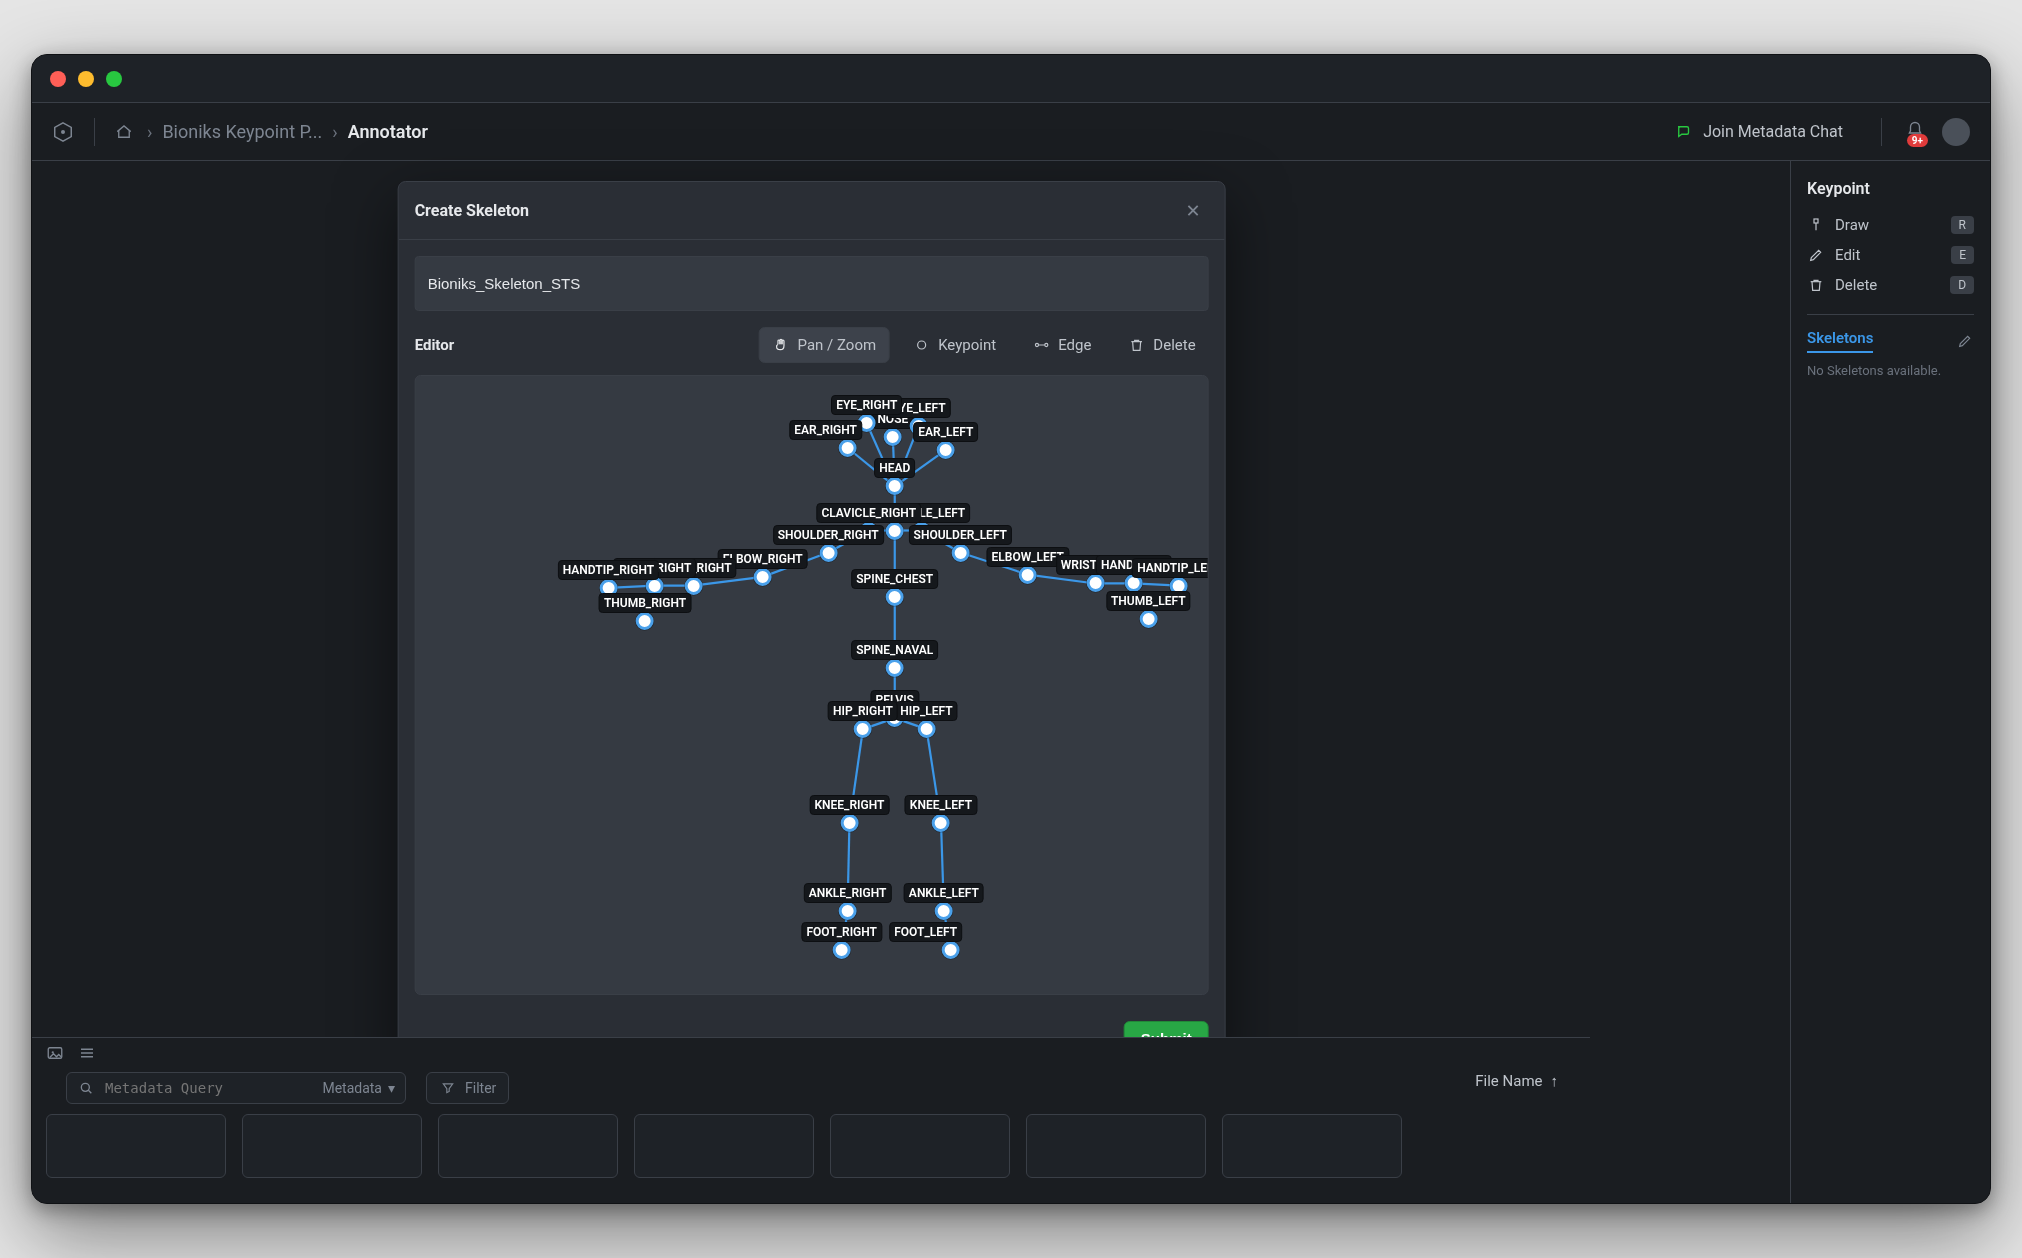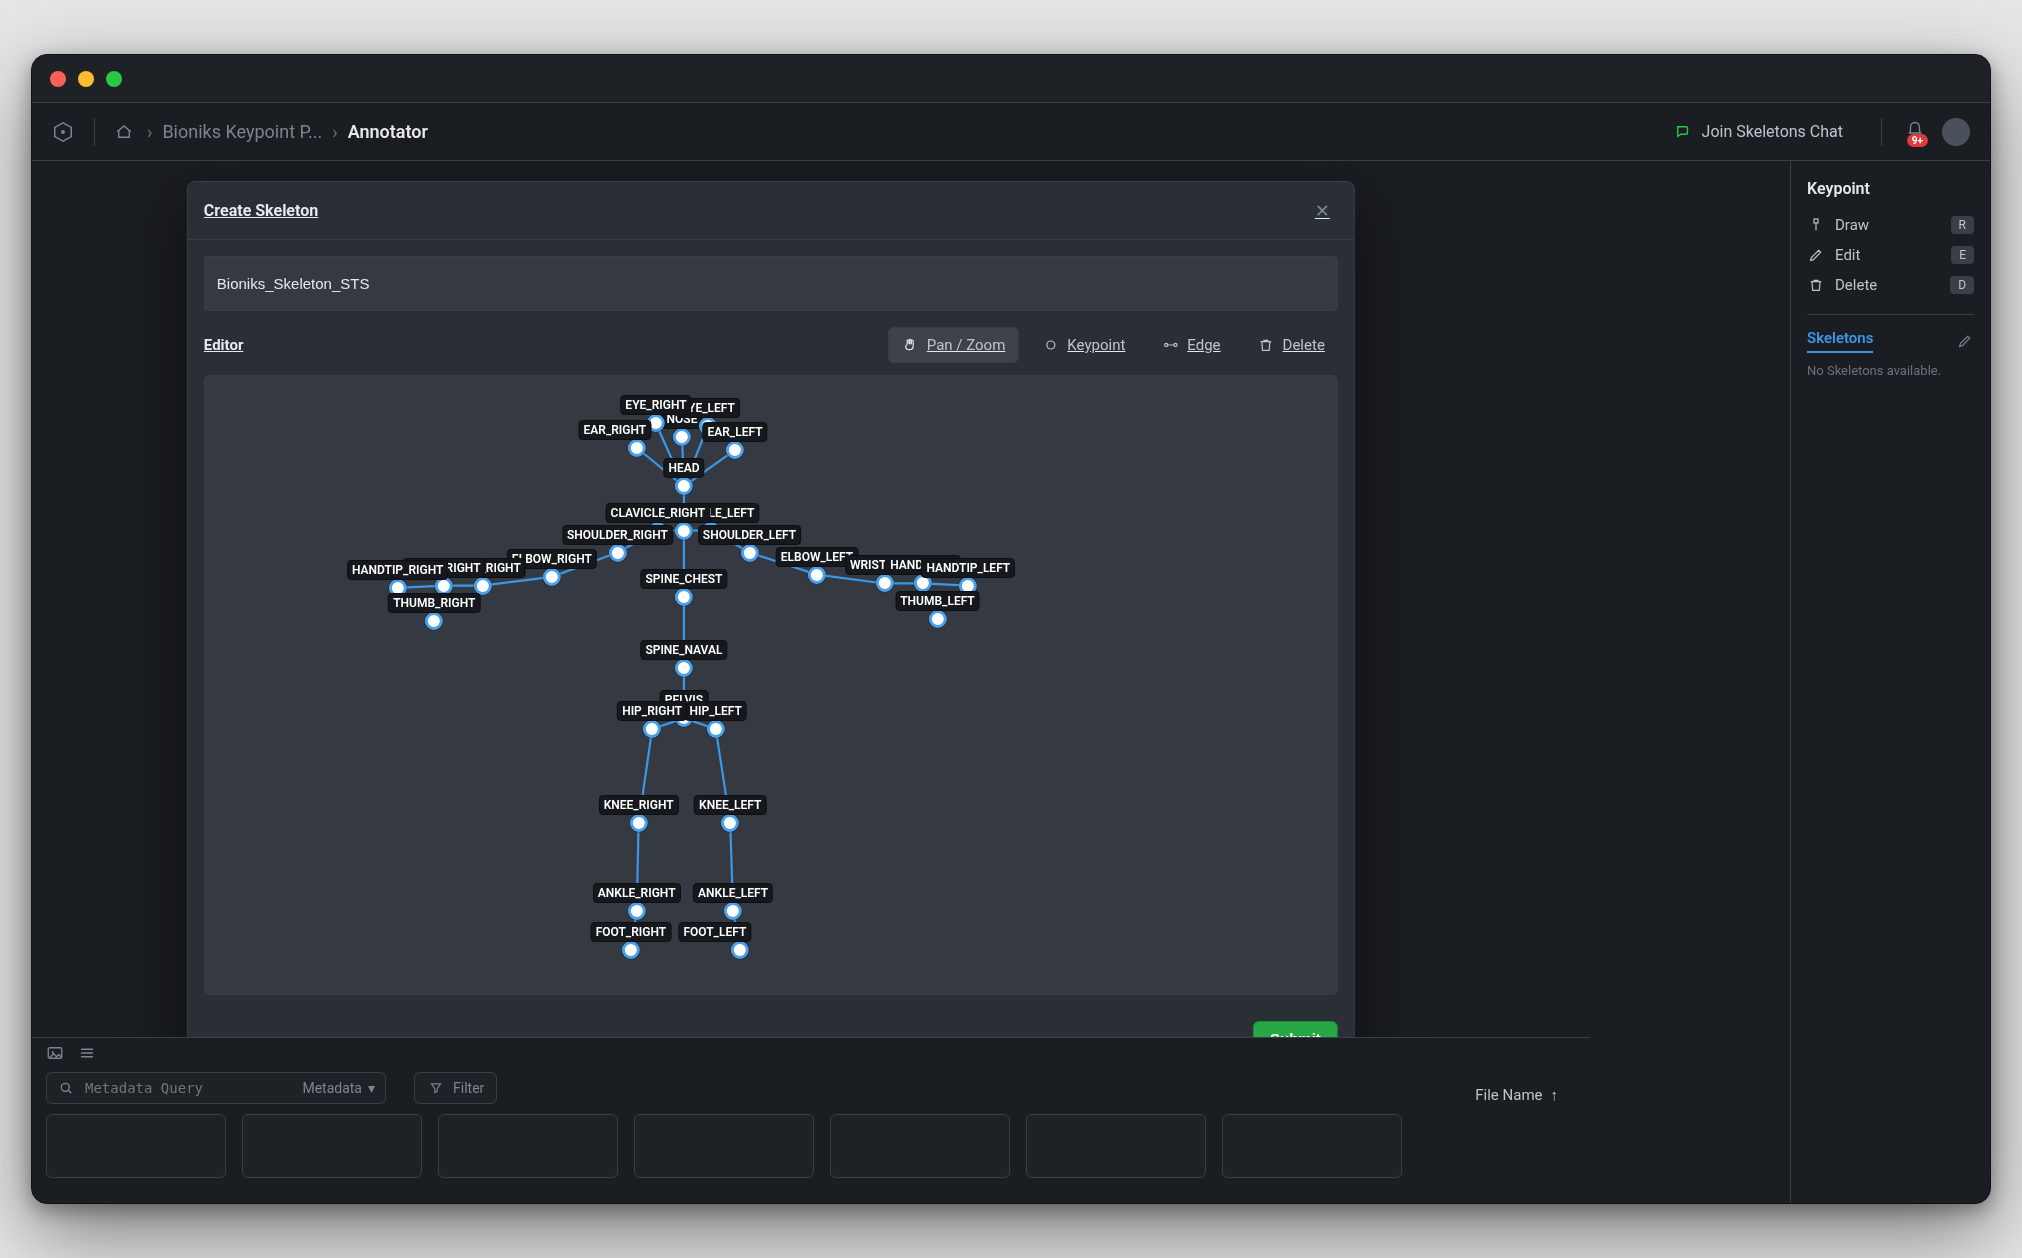--- a/index.html
+++ b/index.html
@@ -115,21 +115,21 @@
 
   
   .bottom {
     position:absolute; left:0; right:200px; bottom:0;
     height: 166px;
     background: var(--bg-0);
     border-top: 1px solid var(--border);
     display:flex; flex-direction:column;
   }
   .bb-icons { display:flex; gap:14px; padding:6px 14px; color:var(--text-2); }
-  .bb-row { display:flex; align-items:flex-end; gap:28px; padding: 4px 14px 10px 14px; }
+  .bb-row { display:flex; align-items:flex-start; gap:20px; padding: 4px 14px 10px 14px; margin-left: 20px; }
   .search-wrap {
     display:flex; align-items:center; gap:8px;
     background: var(--bg-1);
     border:1px solid var(--border);
     border-radius:6px;
     padding:6px 10px;
     width: 340px;
     color: var(--text-2);
   }
   .search-wrap input {
@@ -143,28 +143,27 @@
     background: var(--bg-1); border:1px solid var(--border);
     border-radius:6px; padding:6px 12px; color:var(--text-2); font-size:14px;
   }
   .col-header { margin-left:auto; display:flex; align-items:center; gap:8px; color:var(--text-1); font-size:15px; padding-right:18px;}
   .thumbs { display:flex; gap:16px; padding: 0 14px 14px 14px; overflow:hidden; }
   .thumb { width: 180px; height: 64px; background: var(--bg-1); border:1px solid var(--border); border-radius:6px; }
 
   
   .modal {
     position:absolute; top: 20px; left: 50%; transform: translateX(-62%);
-    width: 1168px;
+    width: 828px;
     background: var(--bg-2);
     border:1px solid var(--border);
     border-radius:8px;
     box-shadow: 0 20px 60px rgba(0,0,0,.5);
     display:flex; flex-direction:column;
     overflow:hidden;
-    text-decoration:underline;
   }
   .modal-head {
     display:flex; align-items:center; justify-content:space-between;
     padding: 14px 16px;
     border-bottom:1px solid var(--border);
   }
   .modal-title { font-weight:700; font-size:16px; color:var(--text-0);}
   .modal-close { cursor:pointer; color:var(--text-2); font-size:18px; padding:4px 8px; }
   .modal-body { padding: 16px 16px 14px 16px; }
   .field-label { font-weight:700; font-size:15px; margin-bottom:8px; }
@@ -264,21 +263,21 @@
           <span class="crumb active">Annotator</span>
         </div>
       </div>
       <div class="header-right">
         <div class="chat-btn">
           <span class="icon small-icon">
             <svg viewBox="0 0 24 24" width="18" height="18" fill="none" stroke="#28c840" stroke-width="1.8">
               <path d="M4 5h12a2 2 0 0 1 2 2v6a2 2 0 0 1-2 2H9l-4 3V7a2 2 0 0 1 2-2z"></path>
             </svg>
           </span>
-          <span>Join Skeletons Chat</span>
+          <span>Join Metadata Chat</span>
         </div>
         <span class="vr"></span>
         <div class="bell-wrap">
           <span class="icon small-icon">
             <svg viewBox="0 0 24 24" width="18" height="18" fill="none" stroke="#7d8591" stroke-width="1.8">
               <path d="M6 8a6 6 0 1 1 12 0v5l1.5 3h-15L6 13z"></path>
                 <path d="M10 19a2 2 0 0 0 4 0"></path>
             </svg>
           </span>
           <span class="badge">9+</span>

